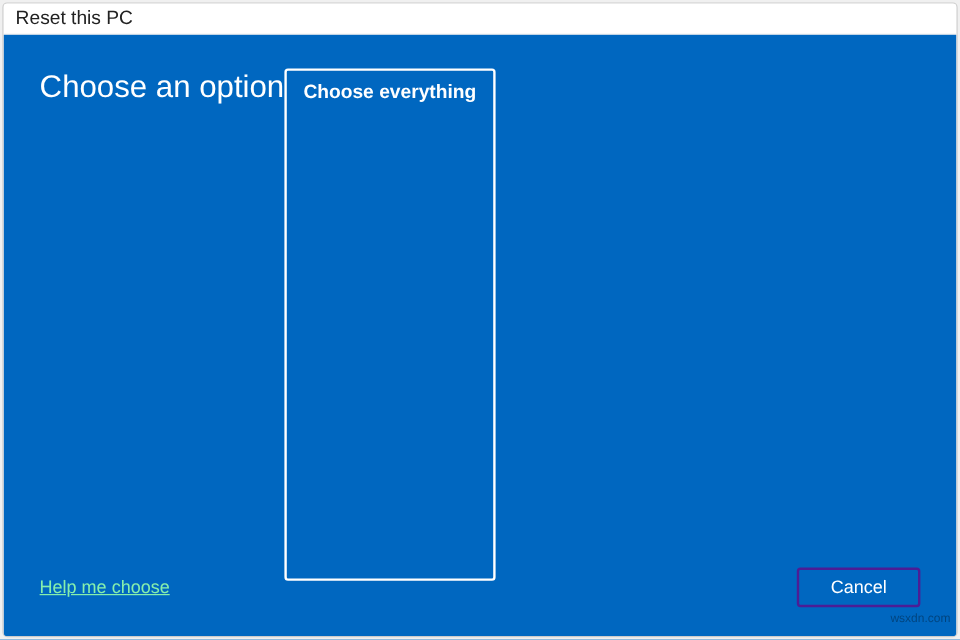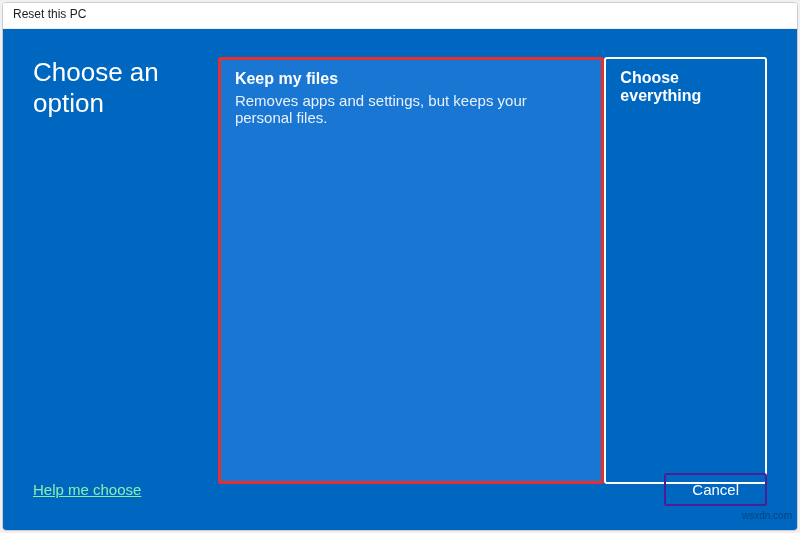--- a/index.html
+++ b/index.html
@@ -21,21 +21,21 @@
       background: #fff;
       border: 1px solid #ccc;
       border-radius: 4px;
       overflow: hidden;
       display: flex;
       flex-direction: column;
     }
     .titlebar {
       height: 26px;
       padding: 4px 10px;
-      font-size: 12px;
+      font-size: 16px;
       color: #222;
       background: #fff;
       border-bottom: 1px solid #eee;
     }
     .panel {
       flex: 1;
       background: #0067c0;
       color: #fff;
       padding: 28px 30px 24px 30px;
       display: flex;
@@ -103,24 +103,20 @@
 </head>
 <body>
 
 <div class="window">
   <div class="titlebar">
     <span>Reset this PC</span>
   </div>
   <div class="panel">
     <div class="heading">Choose an option</div>
 
-    <div class="option highlight">
-      <div class="option-title">Keep my files</div>
-      <div class="option-desc">Removes apps and settings, but keeps your personal files.</div>
-    </div>
 
     <div class="option">
       <div class="option-title">Choose everything</div>
     </div>
 
     <div class="footer">
       <a class="help-link">Help me choose</a>
       <button class="cancel-btn">Cancel</button>
     </div>
   </div>

